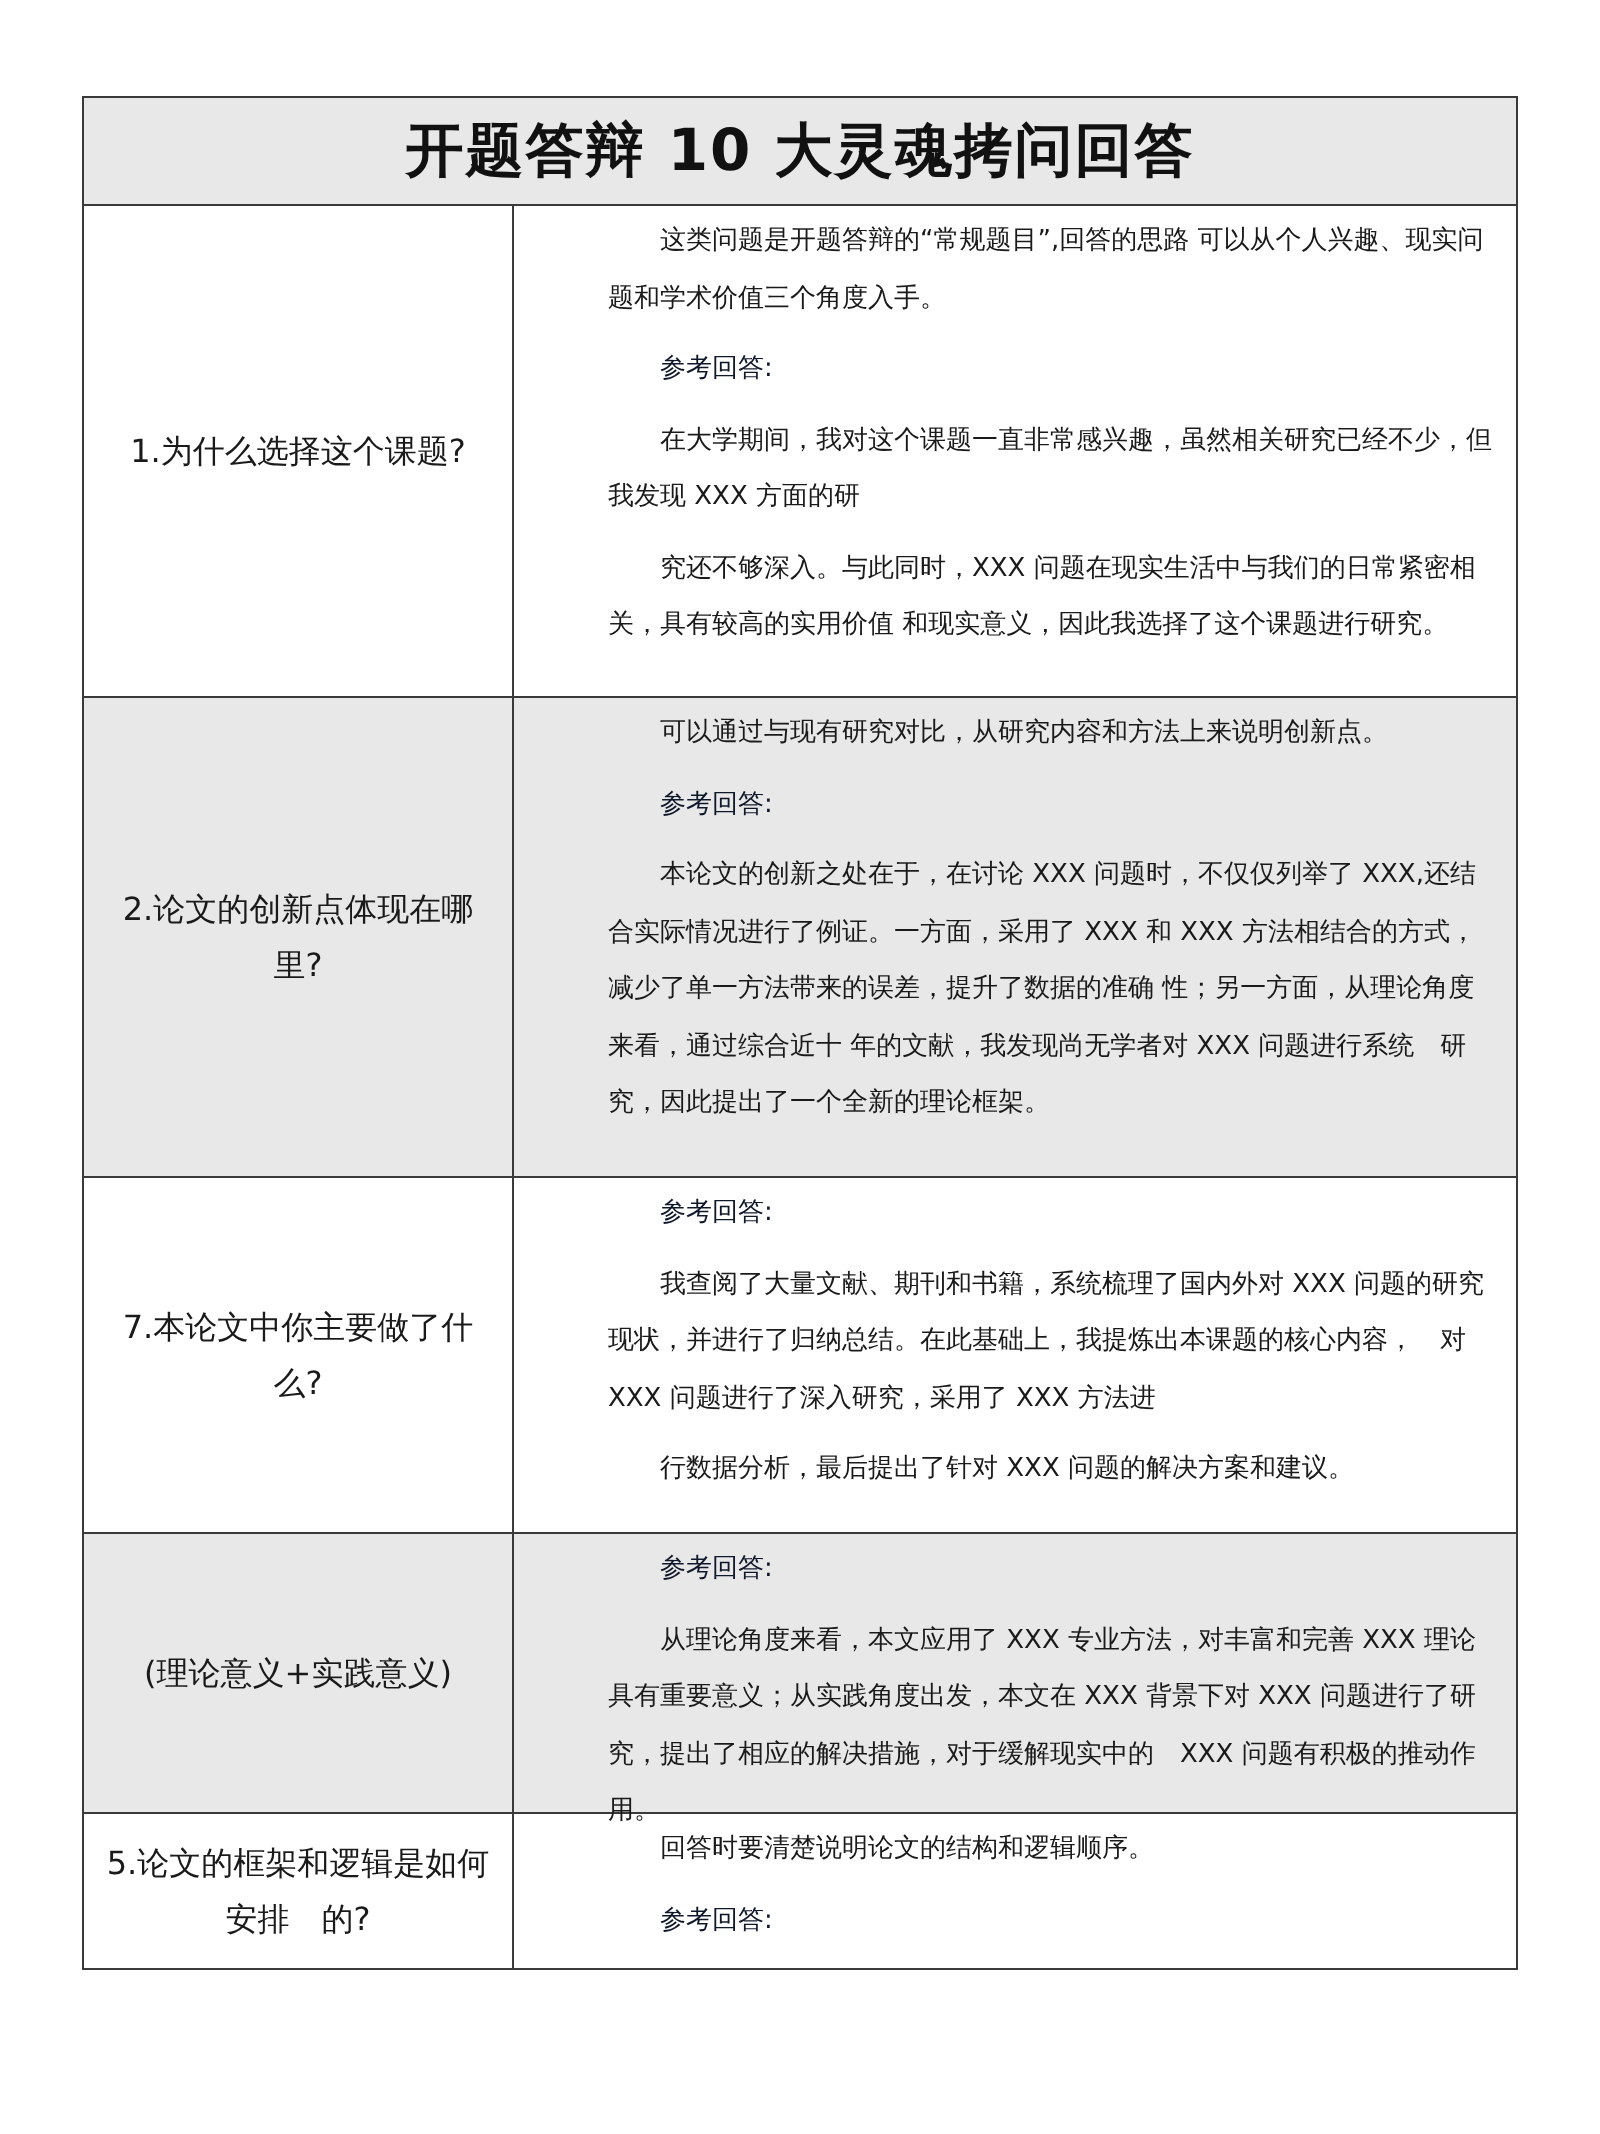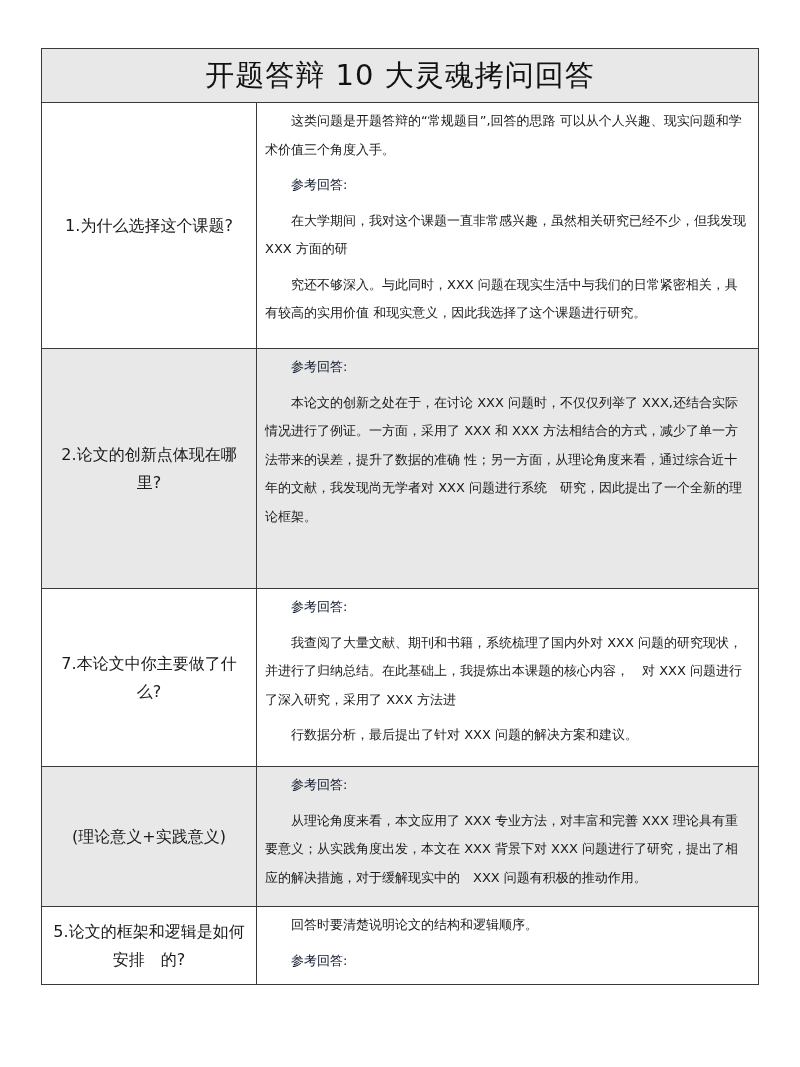--- a/index.html
+++ b/index.html
@@ -1,24 +1,24 @@
 <!DOCTYPE html>
 <html><head>
   <meta charset="utf-8">
   <style>
     html, body { margin: 0; padding: 0; background: #ffffff; }
     body { width: 800px; height: 1067px; position: relative; font-family: "DejaVu Sans", "Liberation Sans", sans-serif; color: #1a1a1a; }
     .sheet { position: absolute; left: 41px; top: 48px; width: 718px; border: 1px solid #3a3a3a; box-sizing: border-box; }
     .title-row { height: 53px; background: #e8e8e8; border-bottom: 1px solid #3a3a3a; display: flex; align-items: center; justify-content: center; }
-    .title { font-size: 29px; font-weight: normal; letter-spacing: 1px; color: #111; }
+    .title { font-size: 29px; font-weight: bold; letter-spacing: 1px; color: #111; }
     .row { display: flex; border-bottom: 1px solid #3a3a3a; box-sizing: border-box; }
     .row:last-child { border-bottom: none; }
     .row.shade { background: #e8e8e8; }
     .q { width: 215px; flex: 0 0 215px; border-right: 1px solid #3a3a3a; display: flex; flex-direction: column; justify-content: center; text-align: center; font-size: 16px; line-height: 28px; padding: 0 8px; box-sizing: border-box; }
-    .a { flex: 1; padding: 4px 8px 0 8px; box-sizing: border-box; font-size: 13px; line-height: 28.5px; }
+    .a { flex: 1; padding: 4px 8px 0 8px; box-sizing: border-box; font-size: 13px; line-height: 28.5px; margin-left: 39px; }
     .a p { margin: 0 0 7px 0; text-indent: 26px; }
     .a .ref { color: #0f172a; }
   </style>
 </head>
 <body>
 
 <div class="sheet">
   <div class="title-row">
     <div class="title">开题答辩 10 大灵魂拷问回答</div>
   </div>
@@ -33,20 +33,21 @@
       <p>在大学期间，我对这个课题一直非常感兴趣，虽然相关研究已经不少，但我发现 XXX 方面的研</p>
       <p>究还不够深入。与此同时，XXX 问题在现实生活中与我们的日常紧密相关，具有较高的实用价值 和现实意义，因此我选择了这个课题进行研究。</p>
     </div>
   </div>
 
   <div class="row shade" style="height:240px">
     <div class="q">
       <div>2.论文的创新点体现在哪里?</div>
     </div>
     <div class="a">
+      <p>可以通过与现有研究对比，从研究内容和方法上来说明创新点。</p>
       <p class="ref">参考回答:</p>
       <p>本论文的创新之处在于，在讨论 XXX 问题时，不仅仅列举了 XXX,还结合实际情况进行了例证。一方面，采用了 XXX 和 XXX 方法相结合的方式，减少了单一方法带来的误差，提升了数据的准确 性；另一方面，从理论角度来看，通过综合近十 年的文献，我发现尚无学者对 XXX 问题进行系统　研究，因此提出了一个全新的理论框架。</p>
     </div>
   </div>
 
   <div class="row" style="height:178px">
     <div class="q">
       <div>7.本论文中你主要做了什么?</div>
     </div>
     <div class="a">

